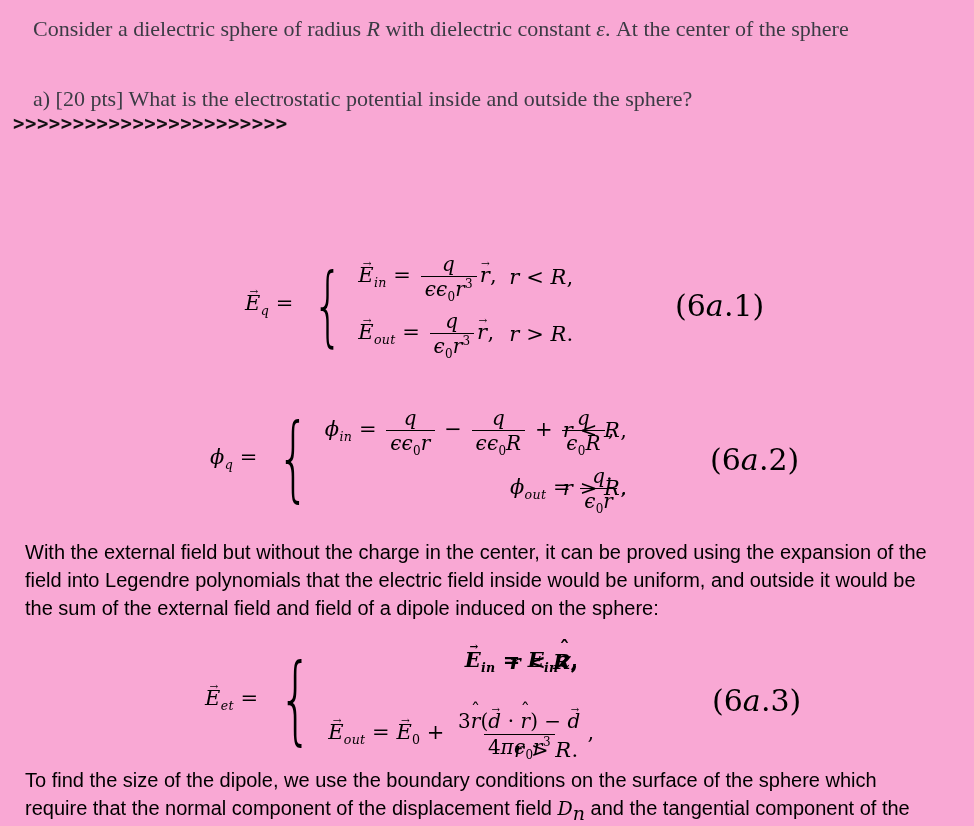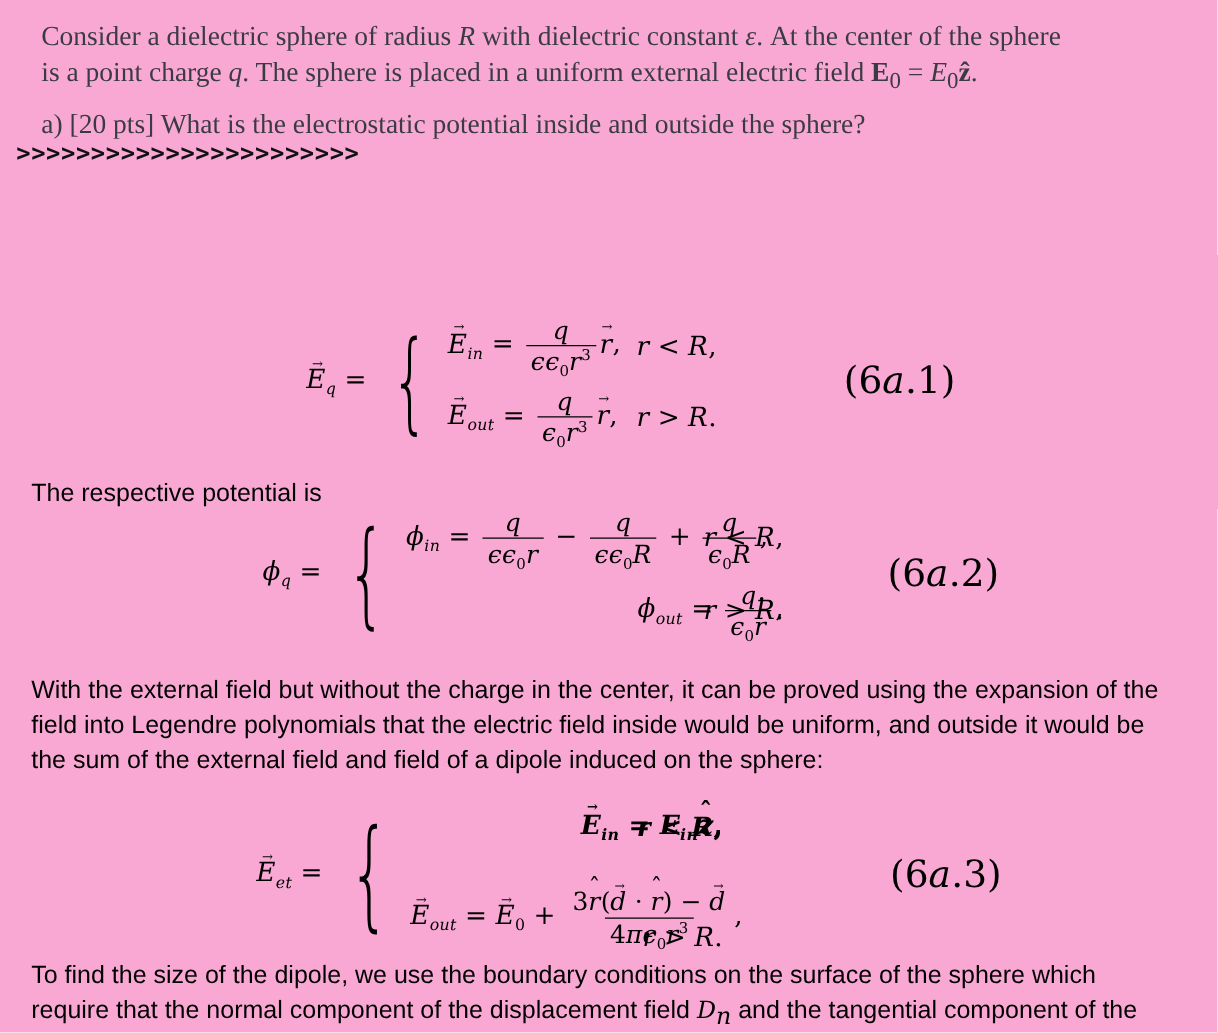--- a/index.html
+++ b/index.html
@@ -75,21 +75,20 @@
   #eq2 .eq-label{left:710px;}
   #eq3 .eq-label{left:712px;}
   .eq-period{position:absolute;left:606px;top:52%;}
 </style>
 </head>
 <body>
 
 <div class="page">
 
   <div class="serif hline1 line">Consider a dielectric sphere of radius <i>R</i> with dielectric constant <i>ε</i>. At the center of the sphere</div>
-  <div class="serif hline2 line">is a point charge <i>q</i>. The sphere is placed in a uniform external electric field <b>E</b><sub>0</sub> = <i>E</i><sub>0</sub><b>ẑ</b>.</div>
   <div class="serif hquestion line">a) [20 pts] What is the electrostatic potential inside and outside the sphere?</div>
   <div class="separator line">&gt;&gt;&gt;&gt;&gt;&gt;&gt;&gt;&gt;&gt;&gt;&gt;&gt;&gt;&gt;&gt;&gt;&gt;&gt;&gt;&gt;&gt;&gt;</div>
 
 
   <div class="eq" id="eq1">
     <span class="eq-lhs"><i class="vec">E</i><sub><i>q</i></sub> =</span>
     <span class="brace">{</span>
     <span class="cases">
       <span class="case-row row1">
         <span><i class="vec">E</i><sub><i>in</i></sub> = <span class="frac">
@@ -102,21 +101,20 @@
         <span><i class="vec">E</i><sub><i>out</i></sub> = <span class="frac">
               <span class="num"><i>q</i></span>
               <span class="den"><i>ϵ</i><sub>0</sub><i>r</i><sup>3</sup></span>
             </span><i class="vec">r</i>,</span>
         <span class="cond"><i>r</i> &gt; <i>R</i>.</span>
       </span>
     </span>
     <span class="eq-label">(6<i>a</i>.1)</span>
   </div>
 
-  <div class="sans midtext line">The respective potential is</div>
 
   <div class="eq" id="eq2">
     <span class="eq-lhs"><i>ϕ</i><sub><i>q</i></sub> =</span>
     <span class="brace">{</span>
     <span class="cases">
       <span class="case-row row1">
         <span><i>ϕ</i><sub><i>in</i></sub> = <span class="frac">
               <span class="num"><i>q</i></span>
               <span class="den"><i>ϵϵ</i><sub>0</sub><i>r</i></span>
             </span> − <span class="frac">

